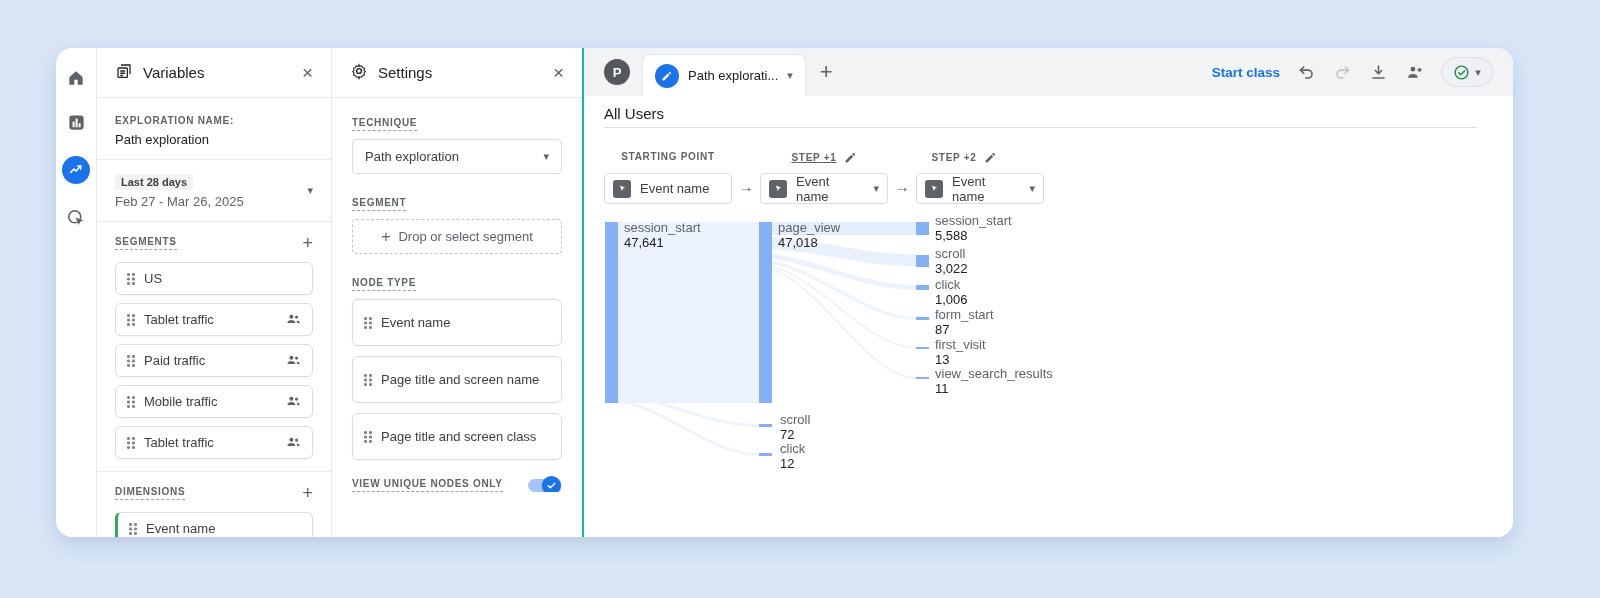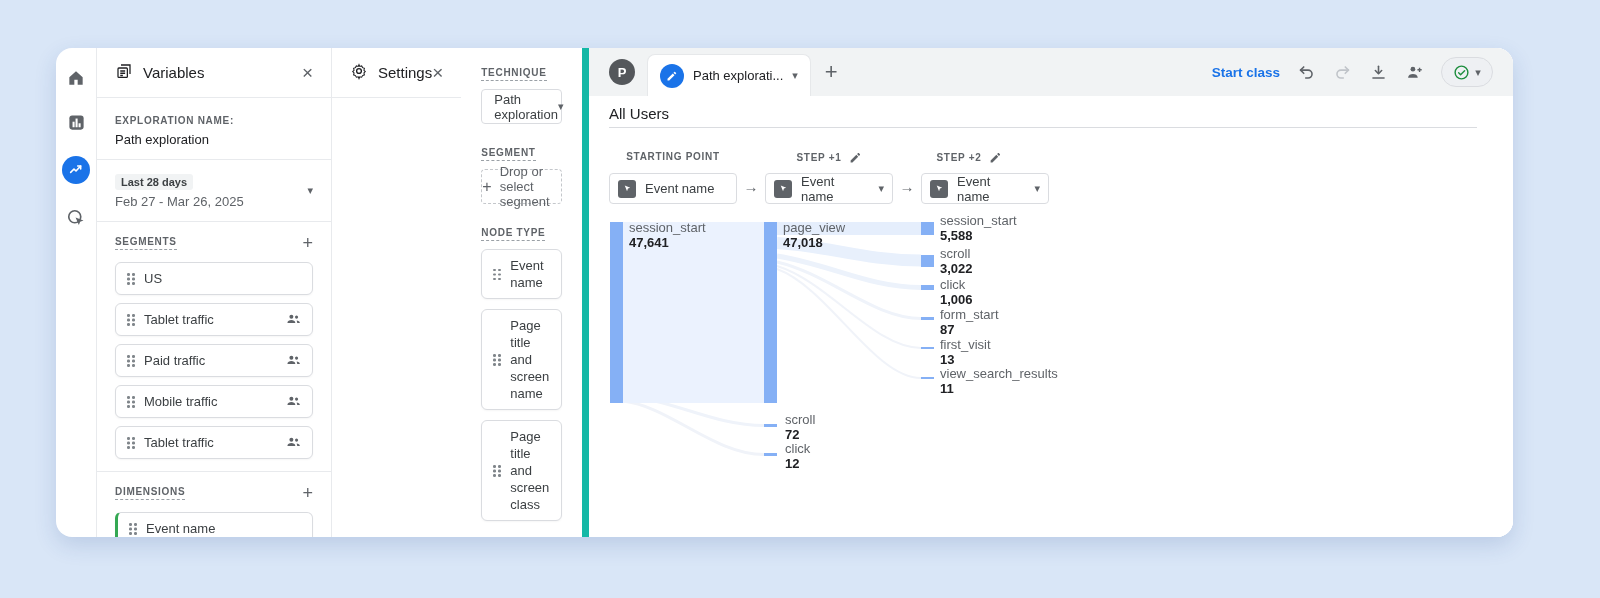--- a/index.html
+++ b/index.html
@@ -35,21 +35,21 @@
   
   .vars{width:234px;flex:none;border-right:1px solid #e8eaed;display:flex;flex-direction:column;}
   .vars .section{padding:12px 18px;border-bottom:1px solid #e8eaed;}
   .vars .name-val{font-size:13px;color:#202124;margin-top:4px;}
   .datechip{display:inline-block;background:#f1f3f4;border-radius:3px;padding:2px 6px;font-size:11px;font-weight:bold;color:#3c4043;}
   .daterange{font-size:13px;color:#5f6368;margin-top:4px;}
   .lrow{display:flex;align-items:center;justify-content:space-between;}
   .chiplist{display:flex;flex-direction:column;gap:8px;margin-top:10px;}
   .dimchip{border-left:3px solid #34a853;}
   
-  .settings{width:250px;flex:none;border-right:7px solid #14b8a6;display:flex;flex-direction:row;}
+  .settings{width:250px;flex:none;border-right:2px solid #14b8a6;display:flex;flex-direction:column;}
   .settings .body{padding:14px 20px 0;overflow:hidden;}
   .selectbox{margin-top:8px;border:1px solid #dadce0;border-radius:4px;height:33px;display:flex;align-items:center;padding:0 12px;font-size:13px;color:#3c4043;cursor:pointer;}
   .selectbox .caret{margin-left:auto;}
   .dropzone{margin-top:8px;border:1px dashed #c4c7cb;border-radius:4px;height:33px;display:flex;align-items:center;justify-content:center;gap:8px;font-size:13px;color:#5f6368;cursor:pointer;}
   .ntlist{display:flex;flex-direction:column;gap:10px;margin-top:8px;}
   .ntchip{padding:7px 10px;line-height:17px;}
   .tgl-row{display:flex;align-items:center;justify-content:space-between;margin-top:18px;}
   .toggle{position:relative;width:30px;height:13px;border-radius:7px;background:#a5c5fa;cursor:pointer;flex:none;margin-right:4px;}
   .toggle .knob{position:absolute;right:-3px;top:-3px;width:19px;height:19px;border-radius:50%;background:#1a73e8;display:flex;align-items:center;justify-content:center;box-shadow:0 1px 2px rgba(0,0,0,.3);}
   
@@ -68,21 +68,21 @@
   .allusers{position:absolute;left:20px;top:9px;font-size:15px;color:#202124;}
   .rule{position:absolute;left:20px;right:36px;top:31px;height:1px;background:#dadce0;}
   .colhead{position:absolute;top:55px;width:128px;display:flex;align-items:center;justify-content:center;gap:7px;font-size:10px;font-weight:bold;letter-spacing:.7px;color:#5f6368;}
   .selbox{position:absolute;top:77px;width:128px;height:31px;border:1px solid #dadce0;border-radius:4px;background:#fff;display:flex;align-items:center;gap:9px;padding:0 8px;box-sizing:border-box;font-size:13px;color:#3c4043;cursor:pointer;}
   .cbox{width:18px;height:18px;border-radius:3px;background:#5f6368;display:flex;align-items:center;justify-content:center;flex:none;}
   .steparrow{position:absolute;top:82px;width:28px;text-align:center;font-size:15px;color:#5f6368;}
   .bar{position:absolute;width:13px;background:#85b0f5;cursor:pointer;}
   .band{position:absolute;left:34px;top:126px;width:141px;height:181px;background:#ebf2fe;}
   .nlabel{position:absolute;font-size:13px;line-height:15px;}
   .nlabel .nm{color:#5f6368;}
-  .nlabel .vl{color:#202124;font-weight:bold;}
+  .nlabel .vl{color:#202124;font-weight:normal;}
   .links{position:absolute;left:0;top:0;pointer-events:none;}
 </style>
 </head>
 <body>
 
 <div class="card">
 
   <div class="rail">
     <div class="ric">
       <svg width="20" height="20" viewBox="0 0 24 24">
@@ -318,21 +318,21 @@
       </div>
     </div>
 
     <div class="content">
       <div class="allusers">All Users</div>
       <div class="rule"></div>
 
       <div class="colhead" style="left:20px;">
         <span>STARTING POINT</span>
       </div>
-      <div class="colhead" style="left:176px;">
+      <div class="colhead" style="left:176px;text-decoration:underline;">
         <span>STEP +1</span>
         <svg width="13" height="13" viewBox="0 0 24 24" fill="#5f6368">
             <path d="M3 17.6 V21 h3.4 L17 10.4 13.6 7z M14.9 5.7 l3.4 3.4 1.9-1.9 c.4-.4.4-1 0-1.4 l-2-2 c-.4-.4-1-.4-1.4 0z"></path>
           </svg>
       </div>
       <div class="colhead" style="left:316px;">
         <span>STEP +2</span>
         <svg width="13" height="13" viewBox="0 0 24 24" fill="#5f6368">
             <path d="M3 17.6 V21 h3.4 L17 10.4 13.6 7z M14.9 5.7 l3.4 3.4 1.9-1.9 c.4-.4.4-1 0-1.4 l-2-2 c-.4-.4-1-.4-1.4 0z"></path>
           </svg>

